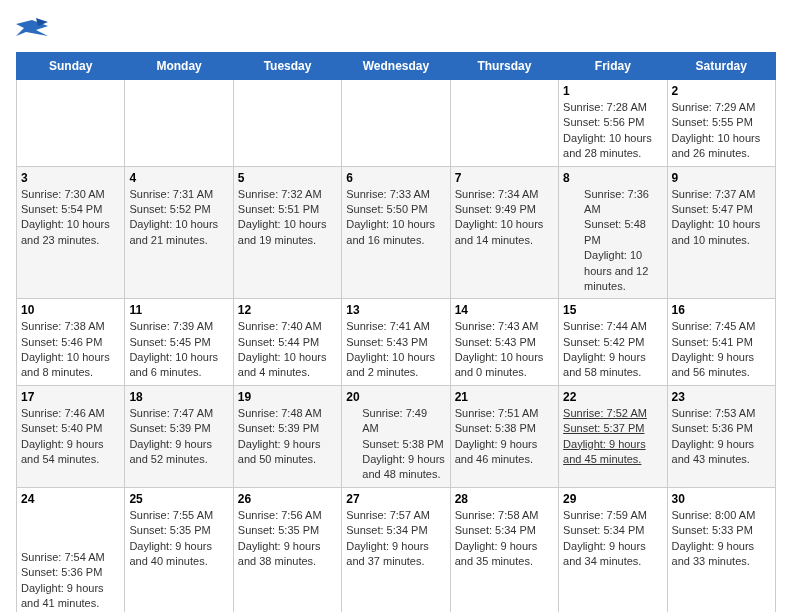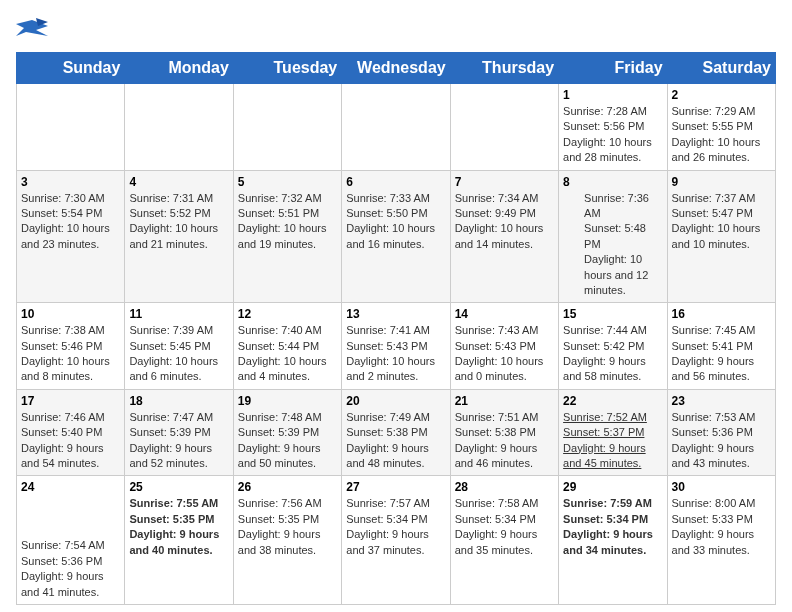--- a/index.html
+++ b/index.html
@@ -28,22 +28,22 @@
     .location-title { font-size: 16px; color: #555; margin-top: 2px; }
     .calendar {
       width: 100%;
       border-collapse: collapse;
       font-size: 11px;
     }
     .calendar th {
       background: #2a6bbf;
       color: #fff;
       padding: 6px 4px;
-      text-align: right;
-      font-size: 16px;
+      text-align: center;
+      font-size: 12px;
       border: 1px solid #2a6bbf;
     }
     .calendar td {
       border: 1px solid #ccc;
       vertical-align: top;
       padding: 4px;
       min-height: 80px;
       width: calc(100%/7);
     }
     .cell-empty { background: #fff; }
@@ -205,21 +205,21 @@
 Daylight: 9 hours and 52 minutes.</div>
         </td>
         <td>
           <div class="day-num">19</div>
           <div class="cell-content" style="white-space: pre-line;">Sunrise: 7:48 AM
 Sunset: 5:39 PM
 Daylight: 9 hours and 50 minutes.</div>
         </td>
         <td>
           <div class="day-num">20</div>
-          <div class="cell-content" style="white-space: pre-line;">Sunrise: 7:49 AM
+          <div class="cell-content" style="white-space: pre-line; margin-left: 16px;">Sunrise: 7:49 AM
 Sunset: 5:38 PM
 Daylight: 9 hours and 48 minutes.</div>
         </td>
         <td>
           <div class="day-num">21</div>
           <div class="cell-content" style="white-space: pre-line;">Sunrise: 7:51 AM
 Sunset: 5:38 PM
 Daylight: 9 hours and 46 minutes.</div>
         </td>
         <td>
@@ -237,21 +237,21 @@
       </tr>
       <tr class="row-white">
         <td>
           <div class="day-num">24</div>
           <div class="cell-content" style="white-space: pre-line; margin-top: 44px;">Sunrise: 7:54 AM
 Sunset: 5:36 PM
 Daylight: 9 hours and 41 minutes.</div>
         </td>
         <td>
           <div class="day-num">25</div>
-          <div class="cell-content" style="white-space: pre-line; font-weight: bold;">Sunrise: 7:55 AM
+          <div class="cell-content" style="white-space: pre-line;">Sunrise: 7:55 AM
 Sunset: 5:35 PM
 Daylight: 9 hours and 40 minutes.</div>
         </td>
         <td>
           <div class="day-num">26</div>
           <div class="cell-content" style="white-space: pre-line;">Sunrise: 7:56 AM
 Sunset: 5:35 PM
 Daylight: 9 hours and 38 minutes.</div>
         </td>
         <td>
@@ -261,21 +261,21 @@
 Daylight: 9 hours and 37 minutes.</div>
         </td>
         <td>
           <div class="day-num">28</div>
           <div class="cell-content" style="white-space: pre-line;">Sunrise: 7:58 AM
 Sunset: 5:34 PM
 Daylight: 9 hours and 35 minutes.</div>
         </td>
         <td>
           <div class="day-num">29</div>
-          <div class="cell-content" style="white-space: pre-line; font-weight: bold;">Sunrise: 7:59 AM
+          <div class="cell-content" style="white-space: pre-line;">Sunrise: 7:59 AM
 Sunset: 5:34 PM
 Daylight: 9 hours and 34 minutes.</div>
         </td>
         <td>
           <div class="day-num">30</div>
           <div class="cell-content" style="white-space: pre-line;">Sunrise: 8:00 AM
 Sunset: 5:33 PM
 Daylight: 9 hours and 33 minutes.</div>
         </td>
       </tr>

